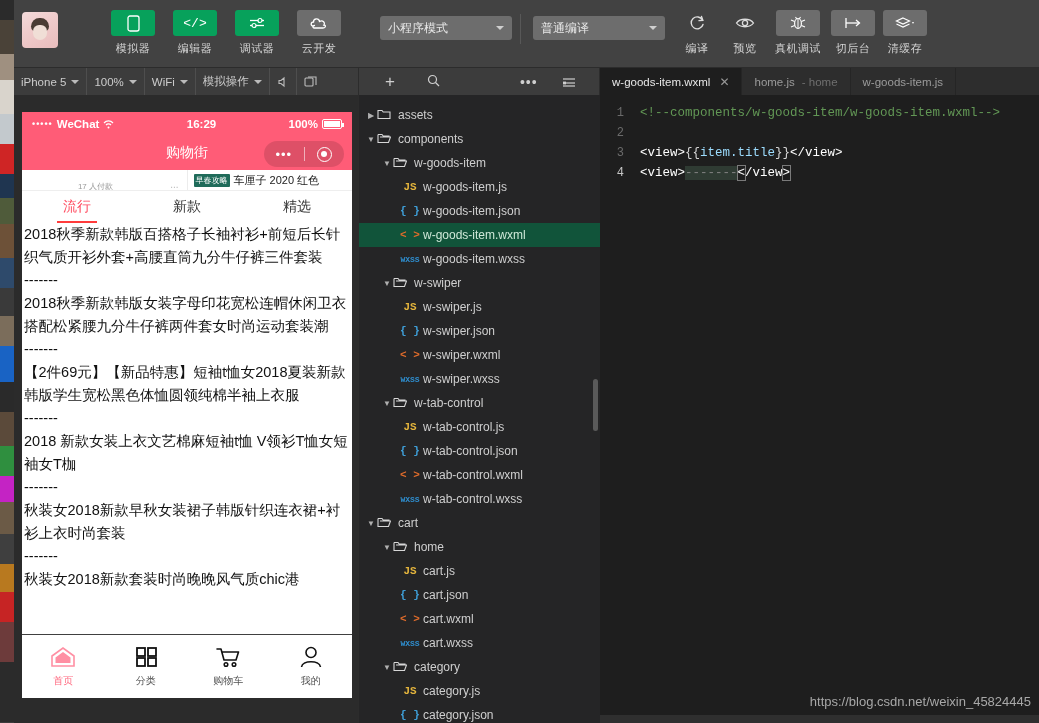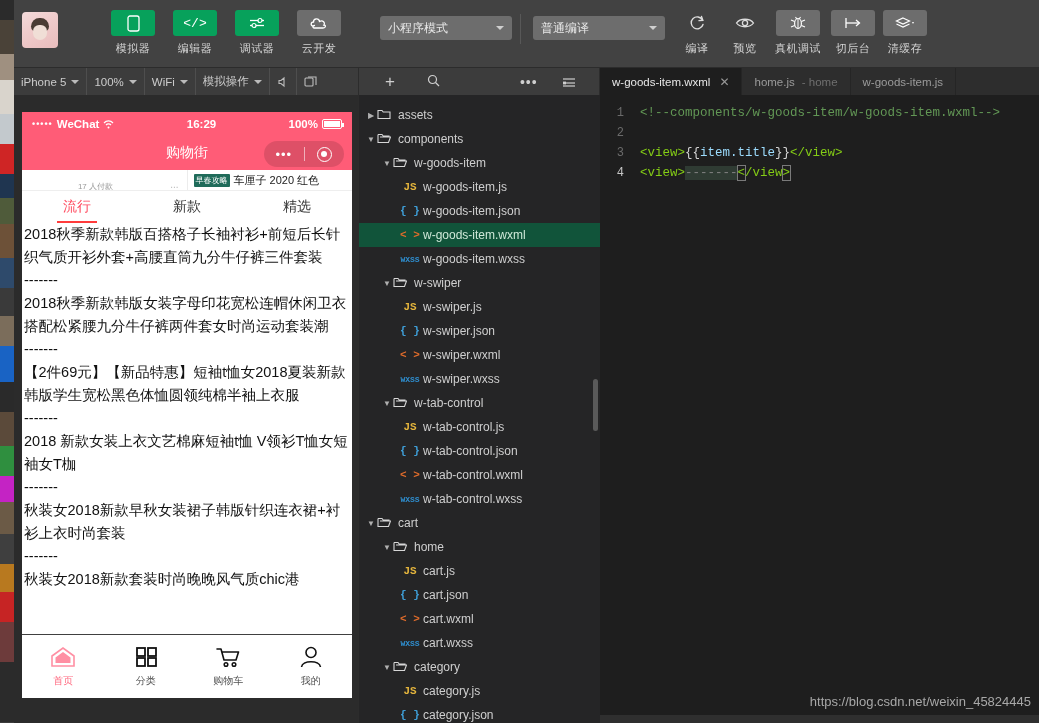--- a/index.html
+++ b/index.html
@@ -181,21 +181,21 @@
   
   .editor {
     position: absolute; left: 600px; top: 95px; width: 439px; height: 628px;
     background: #1e1e1e; overflow: hidden;
     font-family: "Liberation Mono", "DejaVu Sans Mono", monospace; font-size: 12.5px;
   }
   .codeline { height: 20px; display: flex; align-items: center; white-space: pre; }
   .ln { width: 40px; text-align: right; padding-right: 16px; color: #6b6b6b; font-size: 12px; flex:none; }
   .ln.cur { color: #c6c6c6; }
   .c-comment { color: #629755; }
-  .c-tag { color: #84cc16; }
+  .c-tag { color: #ffffff; }
   .c-punc { color: #808080; }
   .c-brace { color: #d4d4d4; }
   .c-prop { color: #9cdcfe; }
   .hl { background: #2f3b33; }
   .cursor-box { outline: 1px solid #7a7a7a; }
 
   .watermark {
     position: absolute; right: 8px; bottom: 14px; color: #a8a8a8; font-size: 13px;
     font-family: "Liberation Sans", sans-serif;
   }

